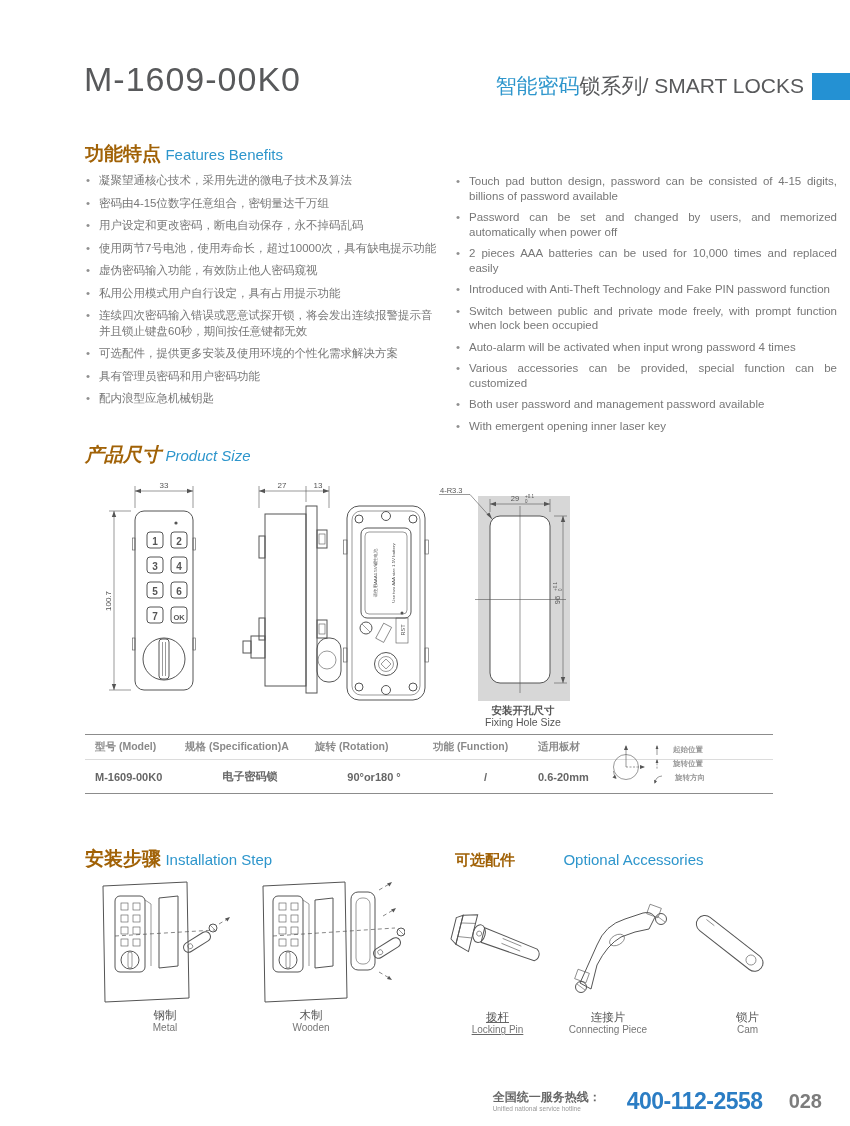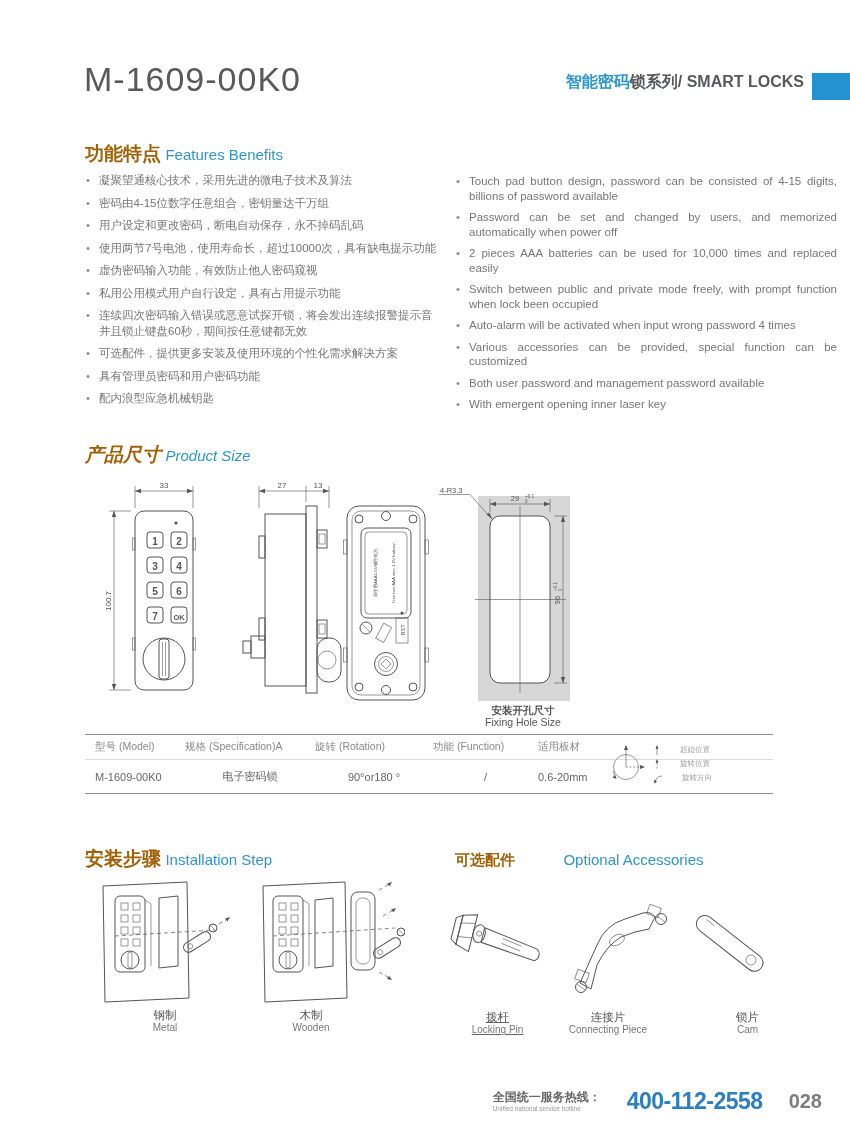--- a/index.html
+++ b/index.html
@@ -2,21 +2,21 @@
 <html><head>
 <meta charset="utf-8">
 <style>
   html,body{margin:0;padding:0;background:#fff;}
   .page{position:relative;width:850px;height:1126px;background:#ffffff;
         font-family:"Liberation Sans",sans-serif;overflow:hidden;color:#666;}
   .abs{position:absolute;}
 
   
   .model-title{left:84px;top:60px;font-size:34px;color:#58595b;font-weight:500;letter-spacing:1px;}
-  .series-line{right:46px;top:72px;font-size:16px;color:#58595b;font-weight:700;white-space:nowrap;}
+  .series-line{right:46px;top:72px;font-size:21px;color:#58595b;font-weight:400;white-space:nowrap;}
   .series-line .cn{color:#2e96cc;}
   .blue-box{left:812px;top:73px;width:38px;height:27px;background:#2491d3;}
 
   
   .sec-head{white-space:nowrap;}
   .sec-head .cn{font-size:19px;color:#a16207;font-weight:600;}
   .sec-head .en{font-size:15px;color:#2e96cc;font-weight:400;}
   .sec-head.small .cn{font-size:15px;font-weight:600;}
   .sec-head.small .en{font-size:15px;margin-left:44px;}
 
@@ -34,32 +34,32 @@
   svg text{font-family:"Liberation Sans",sans-serif;fill:#555;}
   .lineart line,.lineart rect,.lineart circle,.lineart path,.lineart ellipse,.lineart polygon{
       stroke:#555;stroke-width:1;fill:none;}
   .lineart .fillme{fill:#555;stroke:none;}
   .lineart .shade{fill:#cdcdcd;fill-opacity:.8;stroke:none;}
   .lineart .white{fill:#fff;}
   .lineart .thin{stroke-width:.6;}
   .lineart .dash{stroke-dasharray:4,3;stroke-width:.7;}
 
   
-  .spec-table{left:85px;top:734px;width:688px;}
+  .spec-table{left:85px;top:734px;width:688px;font-weight:bold;}
   .spec-head-row,.spec-data-row{display:grid;grid-template-columns:100px 130px 118px 105px 118px 1fr;align-items:center;}
   .spec-head-row{border-top:1.5px solid #8c8c8c;border-bottom:1px solid #dcdcdc;height:24px;
       font-size:10.5px;color:#8a8a8a;}
   .spec-data-row{border-bottom:1.5px solid #8c8c8c;height:33px;font-size:11px;color:#666;}
   .spec-head-row span:first-child,.spec-data-row span:first-child{padding-left:10px;}
   .spec-head-row span,.spec-data-row span{text-align:left;}
   .spec-data-row span:nth-child(2),.spec-data-row span:nth-child(3),
   .spec-data-row span:nth-child(4){text-align:center;}
   .rot-legend{position:absolute;left:522px;top:6px;display:flex;align-items:center;gap:4px;}
   .rot-legend .rows{display:flex;flex-direction:column;gap:3px;}
-  .rot-legend .row{display:flex;align-items:center;gap:19px;}
+  .rot-legend .row{display:flex;align-items:center;gap:12px;}
   .rot-legend .row .lbl{font-size:7.5px;color:#999;}
 
   
   .draw-label{text-align:center;line-height:1.25;}
   .draw-label .cn{font-size:11.5px;color:#555;font-weight:500;display:block;}
   .draw-label .en{font-size:10px;color:#777;display:block;}
 
   
   .footer{left:0;top:1088px;width:822px;display:flex;justify-content:flex-end;align-items:center;gap:26px;}
   .hotline{text-align:left;line-height:1.1;}
@@ -92,20 +92,21 @@
     <li>私用公用模式用户自行设定，具有占用提示功能</li>
     <li>连续四次密码输入错误或恶意试探开锁，将会发出连续报警提示音并且锁止键盘60秒，期间按任意键都无效</li>
     <li>可选配件，提供更多安装及使用环境的个性化需求解决方案</li>
     <li>具有管理员密码和用户密码功能</li>
     <li>配内浪型应急机械钥匙</li>
   </ul>
   <ul class="abs feat feat-en">
     <li>Touch pad button design, password can be consisted of 4-15 digits, billions of password available</li>
     <li>Password can be set and changed by users, and memorized automatically when power off</li>
     <li>2 pieces AAA batteries can be used for 10,000 times and replaced easily</li>
+    <li>Introduced with Anti-Theft Technology and Fake PIN password function</li>
     <li>Switch between public and private mode freely, with prompt function when lock been occupied</li>
     <li>Auto-alarm will be activated when input wrong password 4 times</li>
     <li>Various accessories can be provided, special function can be customized</li>
     <li>Both user password and management password available</li>
     <li>With emergent opening inner laser key</li>
   </ul>
 
   <div class="abs sec-head" style="left:85px;top:442px;font-style:italic;">
     <span class="cn">产品尺寸</span>
     <span class="en">Product Size</span>

